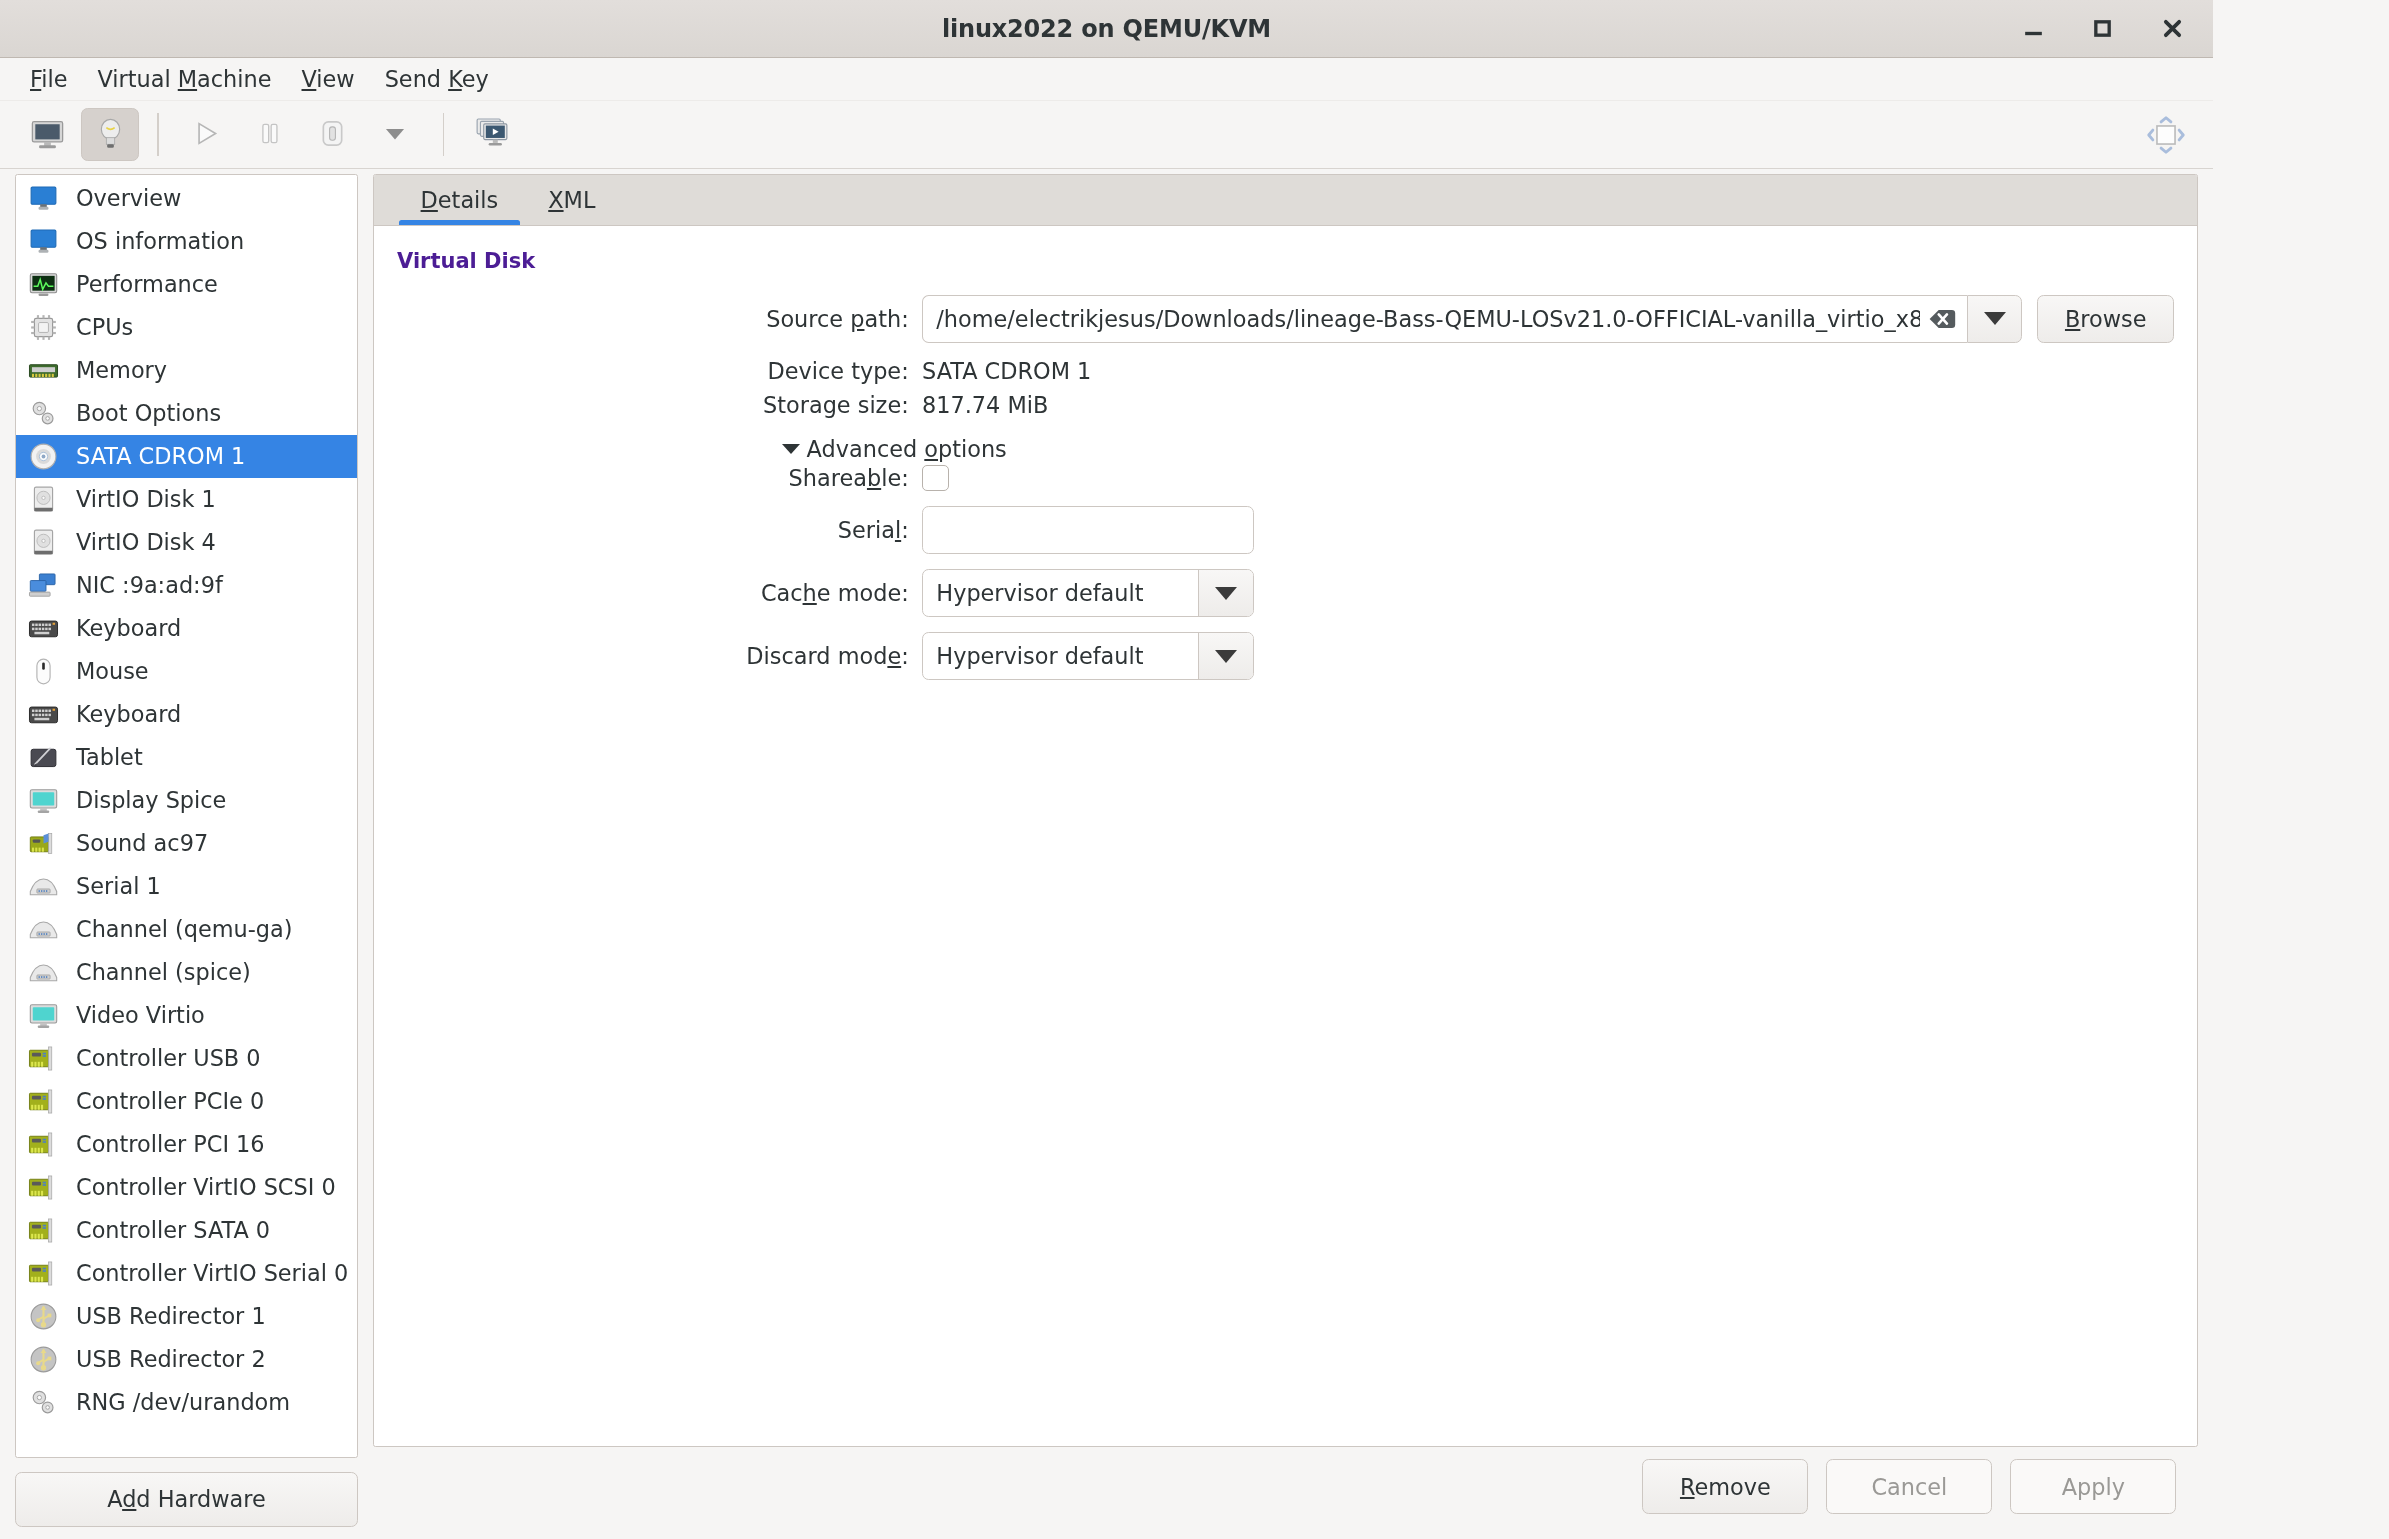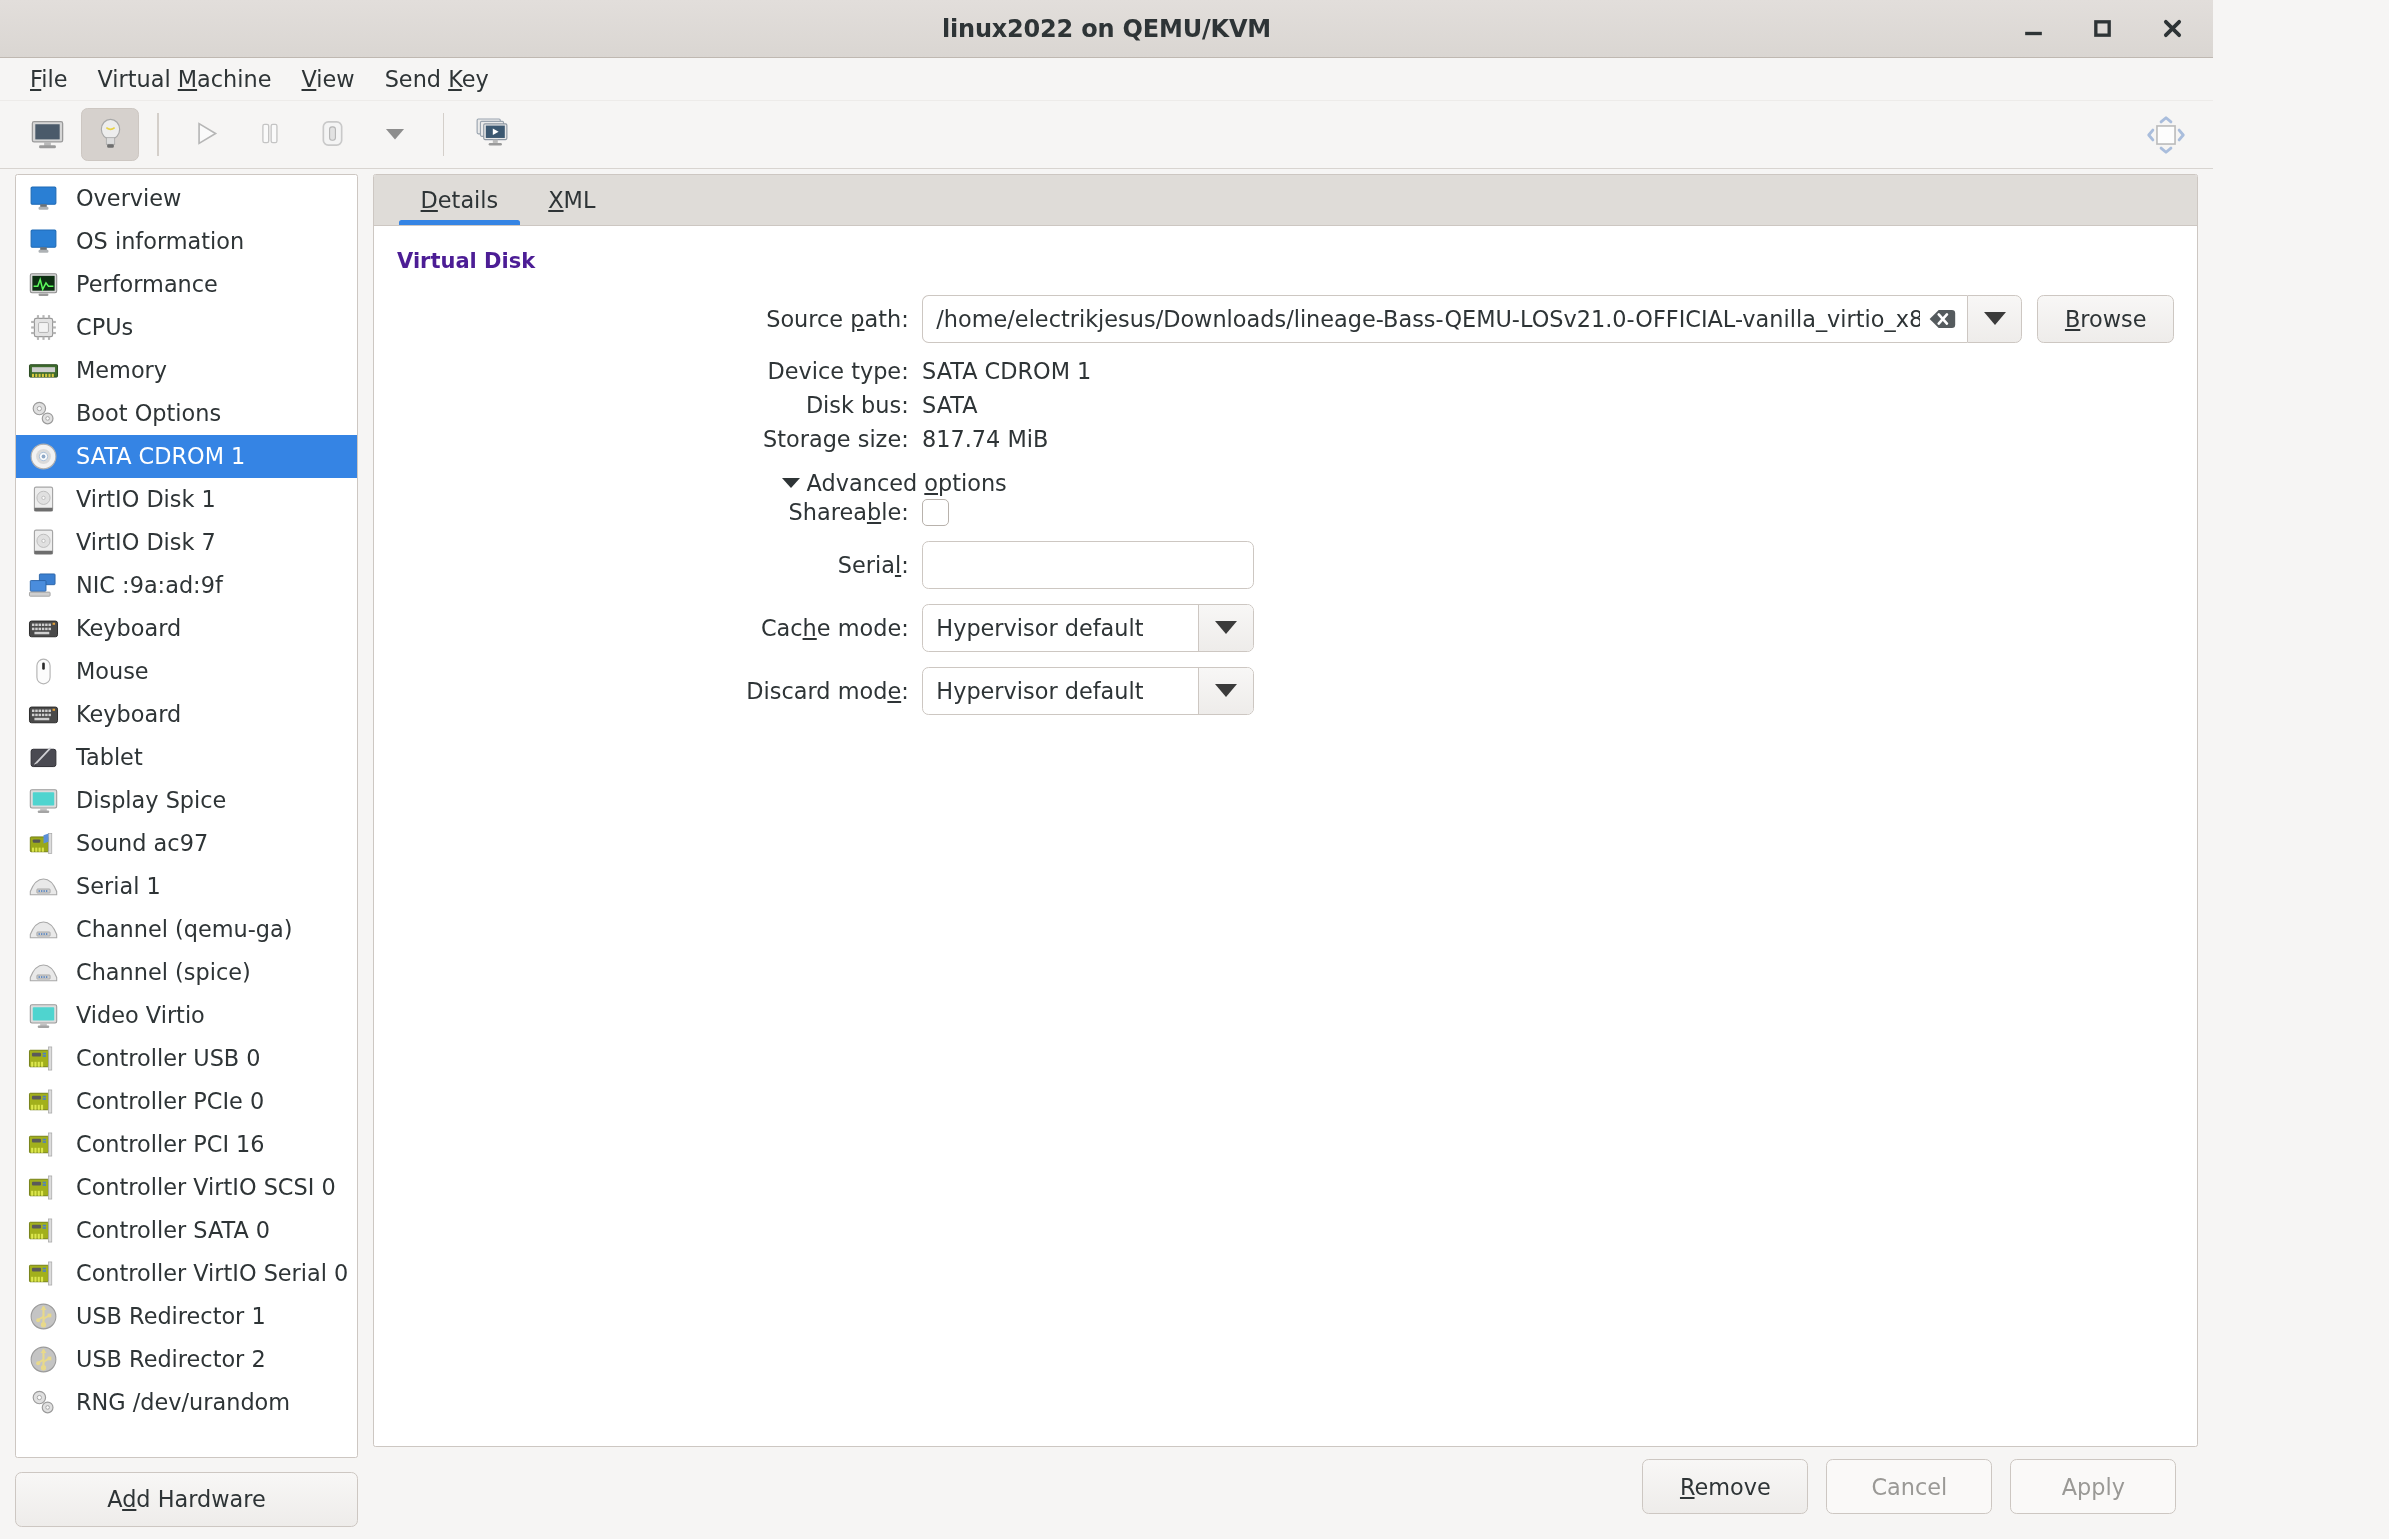--- a/index.html
+++ b/index.html
@@ -489,21 +489,21 @@
           </div>
           <div class="hw-item">
             <span class="hw-icon">
               <svg width="33" height="33" viewBox="0 0 40 40">
                 <rect x="9" y="5" width="22" height="29" rx="2" fill="#ededed" stroke="#a5a5a5" stroke-width="1.4"></rect>
                 <circle cx="20" cy="18" r="8" fill="#e0e0e0" stroke="#b5b5b5" stroke-width="1"></circle>
                 <circle cx="20" cy="18" r="2" fill="#fafafa" stroke="#aaa" stroke-width="0.8"></circle>
                 <rect x="9" y="30" width="22" height="4" fill="#6d6d6d"></rect>
               </svg>
             </span>
-            <span>VirtIO Disk 7</span>
+            <span>VirtIO Disk 4</span>
           </div>
           <div class="hw-item">
             <span class="hw-icon">
               <svg width="33" height="33" viewBox="0 0 40 40">
                 <rect x="15" y="6" width="19" height="13" rx="1" fill="#3b7fd0" stroke="#2a62a6" stroke-width="1.1"></rect>
                 <rect x="4" y="14" width="19" height="13" rx="1" fill="#4a8ddd" stroke="#2a62a6" stroke-width="1.1"></rect>
                 <rect x="3" y="28" width="25" height="5" rx="1" fill="#cfcfcf" stroke="#9a9a9a" stroke-width="1"></rect>
               </svg>
             </span>
             <span>NIC :9a:ad:9f</span>
@@ -847,24 +847,20 @@
             <div class="browse-btn">
                 <span><u>B</u>rowse</span>
               </div>
           </div>
 
           <div class="row">
             <div class="lbl">Device type:</div>
             <div class="val">SATA CDROM 1</div>
           </div>
           <div class="row">
-            <div class="lbl">Disk bus:</div>
-            <div class="val">SATA</div>
-          </div>
-          <div class="row">
             <div class="lbl">Storage size:</div>
             <div class="val">817.74 MiB</div>
           </div>
 
           <div class="adv-toggle">
             <span class="tri"></span>
             <span>Advanced <u>o</u>ptions</span>
           </div>
 
 

